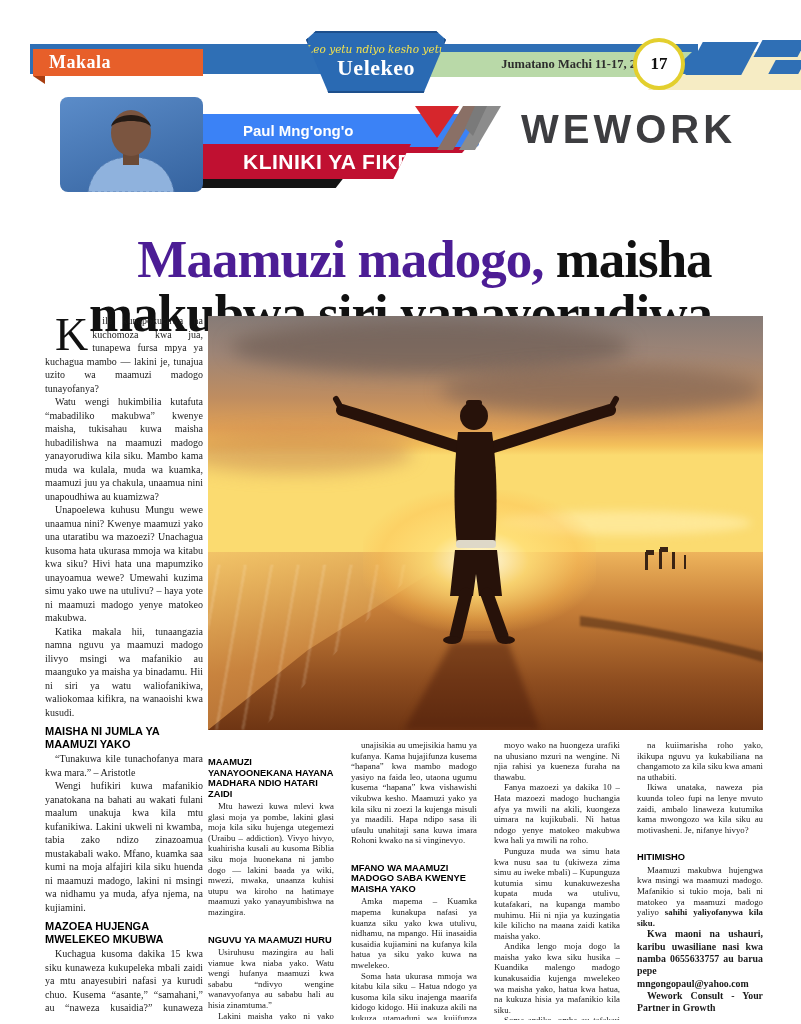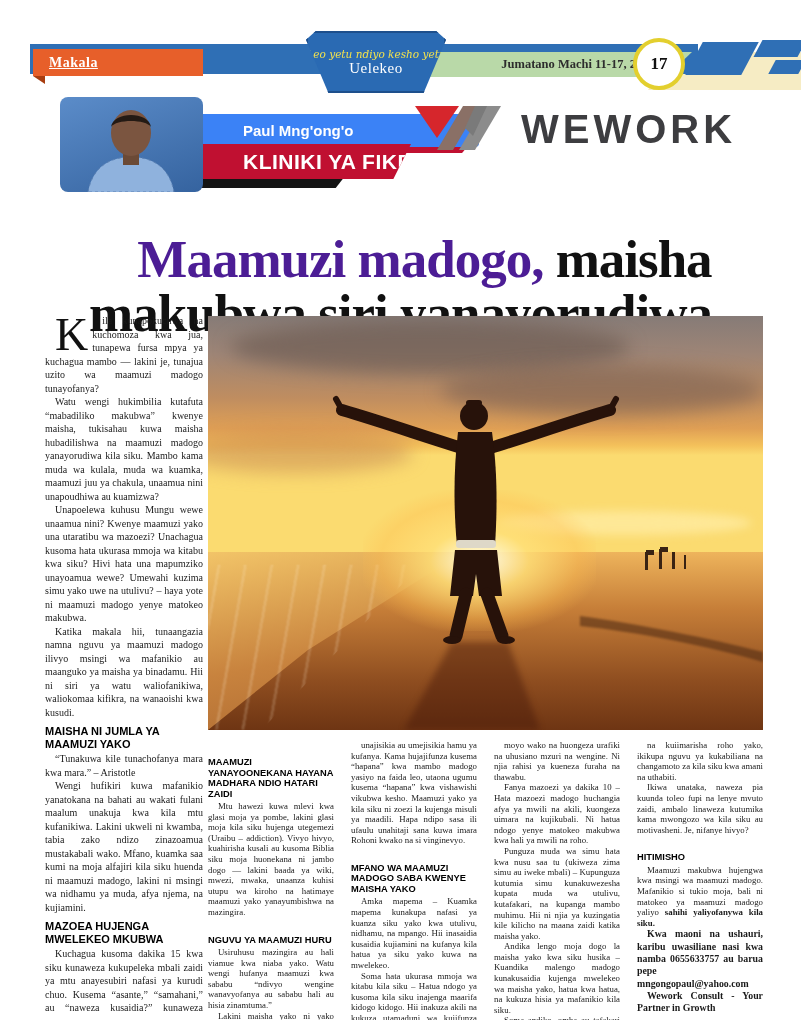--- a/index.html
+++ b/index.html
@@ -7,33 +7,33 @@
         font-family:"Liberation Serif",serif;overflow:hidden;}
   
   .mast-blue{position:absolute;left:30px;top:44px;width:668px;height:30px;background:#2f6fb5;}
   .mast-cream{position:absolute;left:648px;top:52px;width:153px;height:38px;background:#f6ecc4;
               clip-path:polygon(14% 0,100% 0,100% 100%,0 100%);}
   .deco-blue1{position:absolute;left:694px;top:42px;width:56px;height:33px;background:#2f6fb5;transform:skewX(-28deg);}
   .deco-blue2{position:absolute;left:758px;top:40px;width:44px;height:17px;background:#2f6fb5;transform:skewX(-28deg);}
   .deco-blue3{position:absolute;left:772px;top:60px;width:30px;height:14px;background:#2f6fb5;transform:skewX(-28deg);}
   .mast-orange{position:absolute;left:33px;top:49px;width:170px;height:27px;background:#e75f2a;
                display:flex;align-items:center;padding-left:16px;box-sizing:border-box;}
-  .mast-orange span{color:#fff;font-weight:bold;font-size:14px;letter-spacing:.5px;text-decoration:underline;}
+  .mast-orange span{color:#fff;font-weight:bold;font-size:18px;letter-spacing:.5px;}
   .mast-orange-fold{position:absolute;left:33px;top:76px;width:12px;height:8px;background:#a83d10;
                     clip-path:polygon(0 0,100% 0,100% 100%);}
   .mast-green{position:absolute;left:430px;top:52px;width:262px;height:25px;background:#b9d9a8;
               clip-path:polygon(0 0,100% 0,90% 100%,0 100%);
               display:flex;align-items:center;justify-content:center;}
   .mast-green span{color:#2d2d2d;font-weight:bold;font-size:12.5px;padding-left:40px;}
   .mast-badge{position:absolute;left:306px;top:31px;width:140px;height:62px;background:#2a6ab3;
               clip-path:polygon(7% 0,93% 0,100% 14%,84% 100%,16% 100%,0 14%);
               display:flex;flex-direction:column;align-items:center;justify-content:center;gap:0;
               box-shadow:inset 0 0 0 2px #1d4f8c;}
   .badge-slogan{color:#f3e24d;font-style:italic;font-size:10.5px;font-family:"DejaVu Serif",serif;white-space:nowrap;}
-  .badge-name{color:#ffffff;font-weight:normal;font-size:15px;letter-spacing:.5px;}
+  .badge-name{color:#ffffff;font-weight:bold;font-size:22px;letter-spacing:.5px;}
   .page-circle{position:absolute;left:633px;top:38px;width:44px;height:44px;border-radius:50%;
                background:#fff;border:4px solid #e3cf2e;display:flex;align-items:center;justify-content:center;
                font-weight:bold;font-size:17px;color:#111;z-index:5;text-align:center;}
   
   .author-photo{position:absolute;left:60px;top:97px;width:143px;height:95px;border-radius:8px;
                 background:linear-gradient(160deg,#5b8cc9,#35639f);overflow:hidden;z-index:4;}
   .name-banner{position:absolute;left:117px;top:114px;width:362px;height:33px;background:#3b82f6;
                border-radius:4px;display:flex;align-items:center;z-index:2;}
   .name-banner span{color:#fff;font-family:"Liberation Sans",sans-serif;font-weight:bold;
                     font-size:15px;padding-left:126px;}

